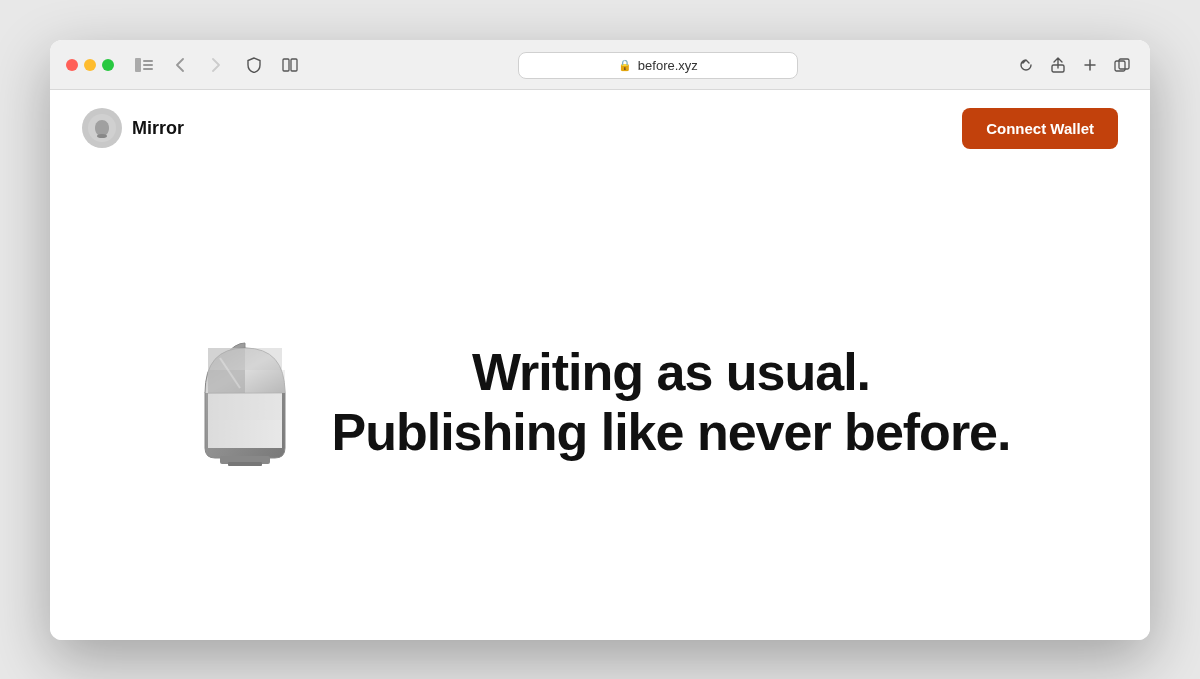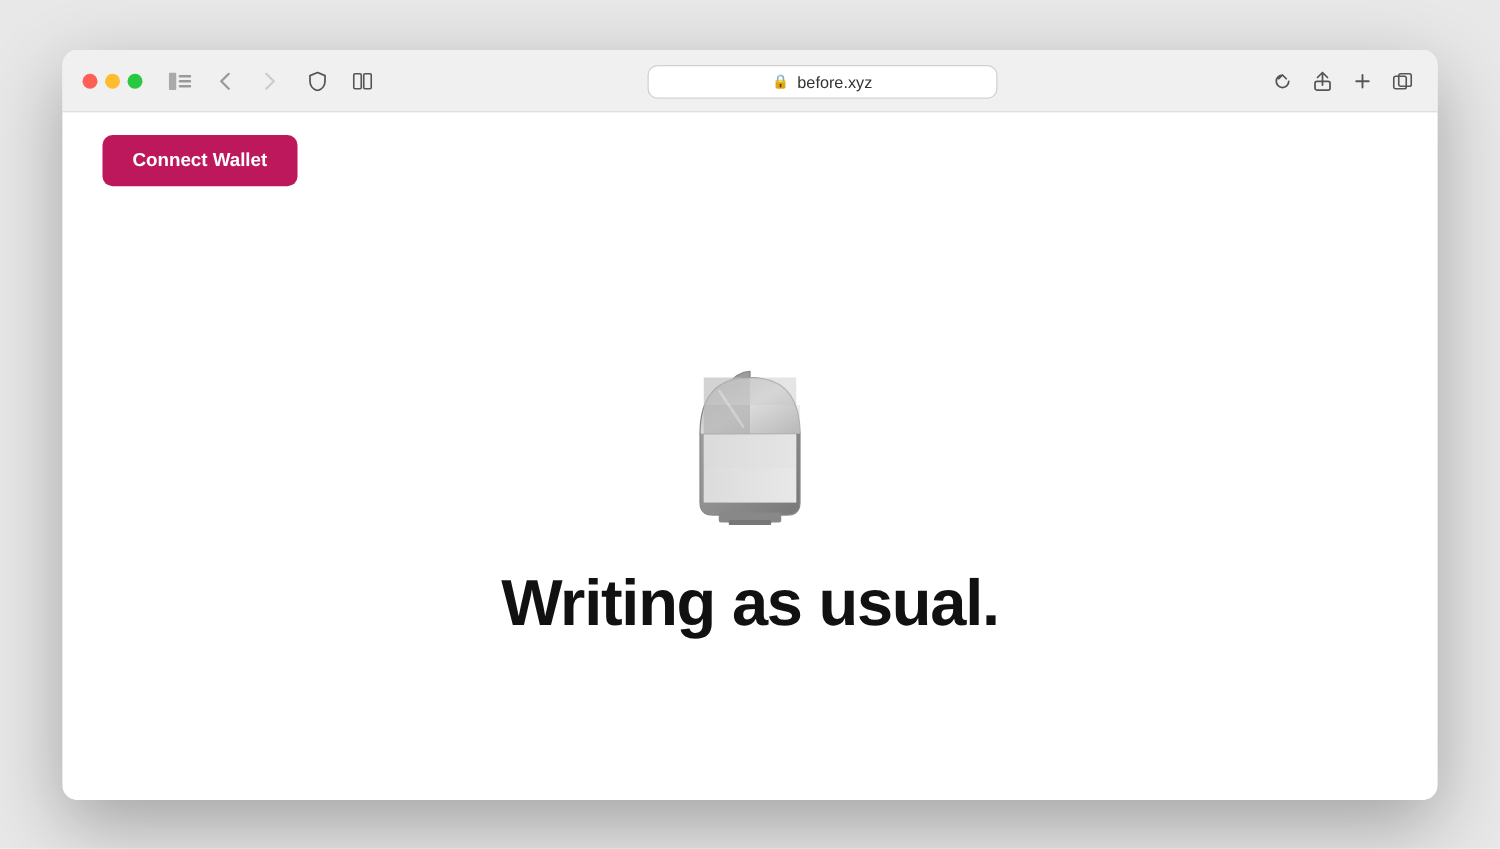--- a/index.html
+++ b/index.html
@@ -165,34 +165,34 @@
       height: 28px;
     }
 
     .site-name {
       font-size: 18px;
       font-weight: 600;
       color: #111;
     }
 
     .connect-wallet-btn {
-      background: #be185d;
+      background: #c2410c;
       color: white;
       border: none;
       border-radius: 8px;
       padding: 12px 24px;
       font-size: 15px;
       font-weight: 600;
       cursor: pointer;
     }
 
     .hero-section {
       flex: 1;
       display: flex;
-      flex-direction: column;
+      flex-direction: row;
       align-items: center;
       justify-content: center;
       padding: 20px;
       gap: 32px;
     }
 
     .hero-image {
       width: 110px;
       height: 130px;
       position: relative;
@@ -294,20 +294,30 @@
           <rect x="1" y="3" width="10" height="10" rx="1.5" stroke="#555" stroke-width="1.3" fill="none"></rect>
           <rect x="5" y="1" width="10" height="10" rx="1.5" stroke="#555" stroke-width="1.3" fill="none"></rect>
         </svg>
       </div>
     </div>
   </div>
 
   <div class="website-content">
 
     <div class="site-header">
+      <div class="site-logo">
+        <div class="logo-avatar">
+          <svg viewBox="0 0 28 28" fill="none" xmlns="http://www.w3.org/2000/svg">
+            <circle cx="14" cy="14" r="14" fill="#d0d0d0"></circle>
+            <path d="M14 6 C10 6, 7 9, 7 14 C7 19, 10 22, 14 22 C18 22, 21 19, 21 14 C21 9, 18 6, 14 6Z" fill="#a0a0a0"></path>
+            <ellipse cx="14" cy="22" rx="5" ry="2" fill="#888"></ellipse>
+          </svg>
+        </div>
+        <span class="site-name">Mirror</span>
+      </div>
       <button class="connect-wallet-btn">Connect Wallet</button>
     </div>
 
     <div class="hero-section">
 
       <div class="hero-image">
         <svg class="mirror-illustration" viewBox="0 0 110 130" xmlns="http://www.w3.org/2000/svg">
           <defs>
             <linearGradient id="mirrorGrad1" x1="0%" y1="0%" x2="100%" y2="100%">
               <stop offset="0%" style="stop-color:#b0b0b0;stop-opacity:1"></stop>
@@ -343,17 +353,18 @@
           <line x1="30" y1="20" x2="50" y2="50" stroke="white" stroke-width="2" opacity="0.3"></line>
 
           <rect x="30" y="118" width="50" height="8" rx="2" fill="#888"></rect>
           <rect x="38" y="124" width="34" height="4" rx="1" fill="#777"></rect>
         </svg>
       </div>
 
       <div class="hero-text">
         <h1 class="hero-headline">
           <span>Writing as usual.</span><br>
+          <span>Publishing like never before.</span>
         </h1>
       </div>
     </div>
   </div>
 </div>
 
 </body></html>

